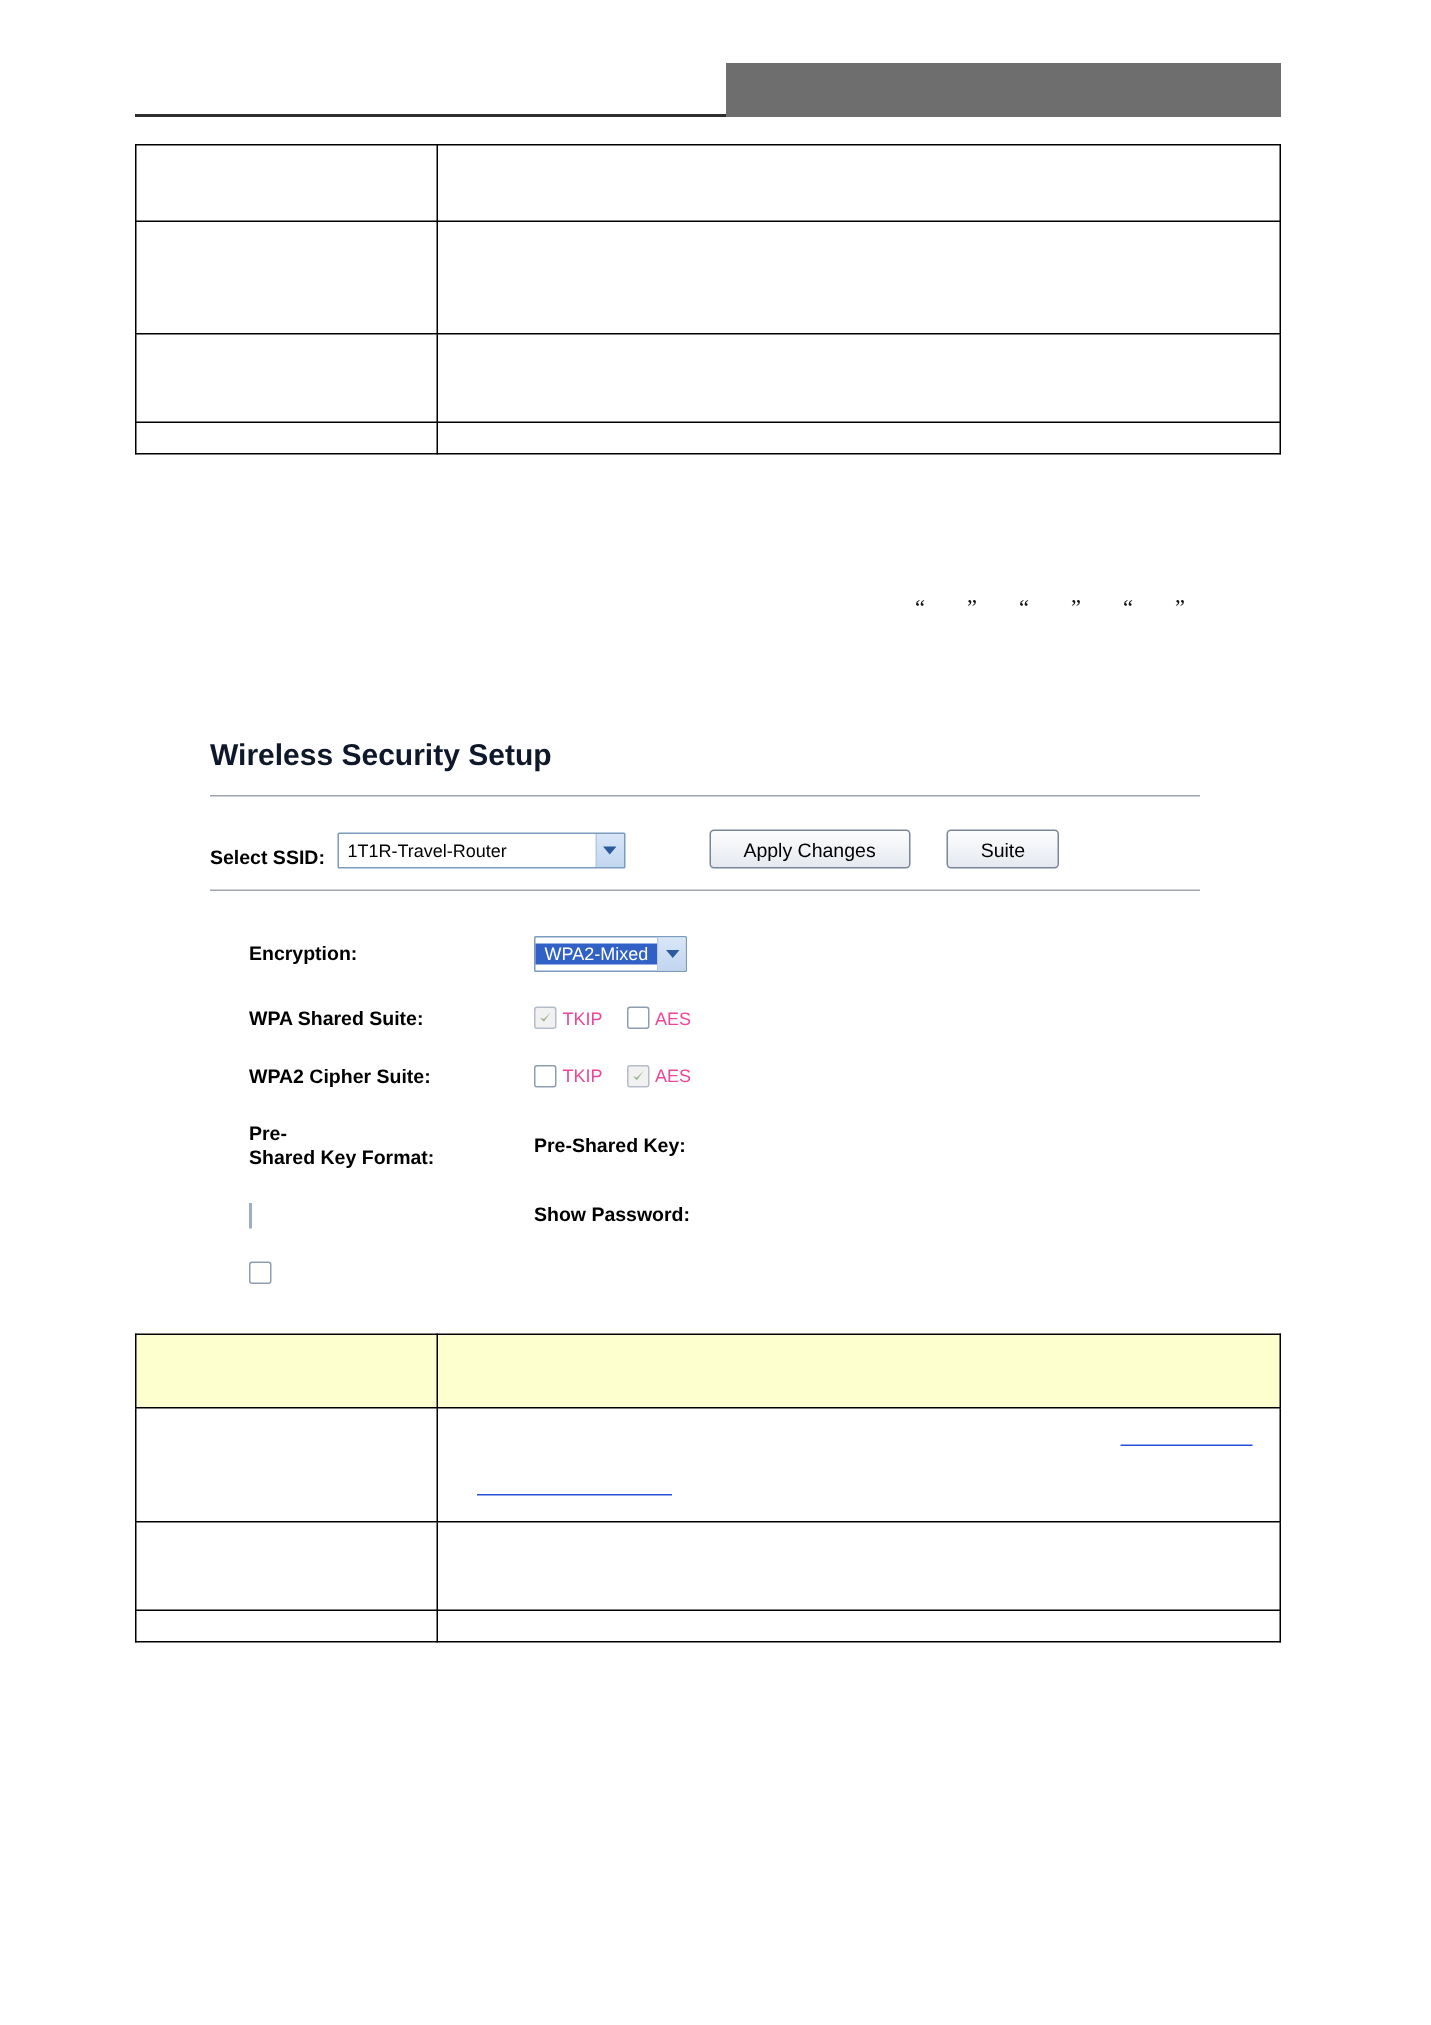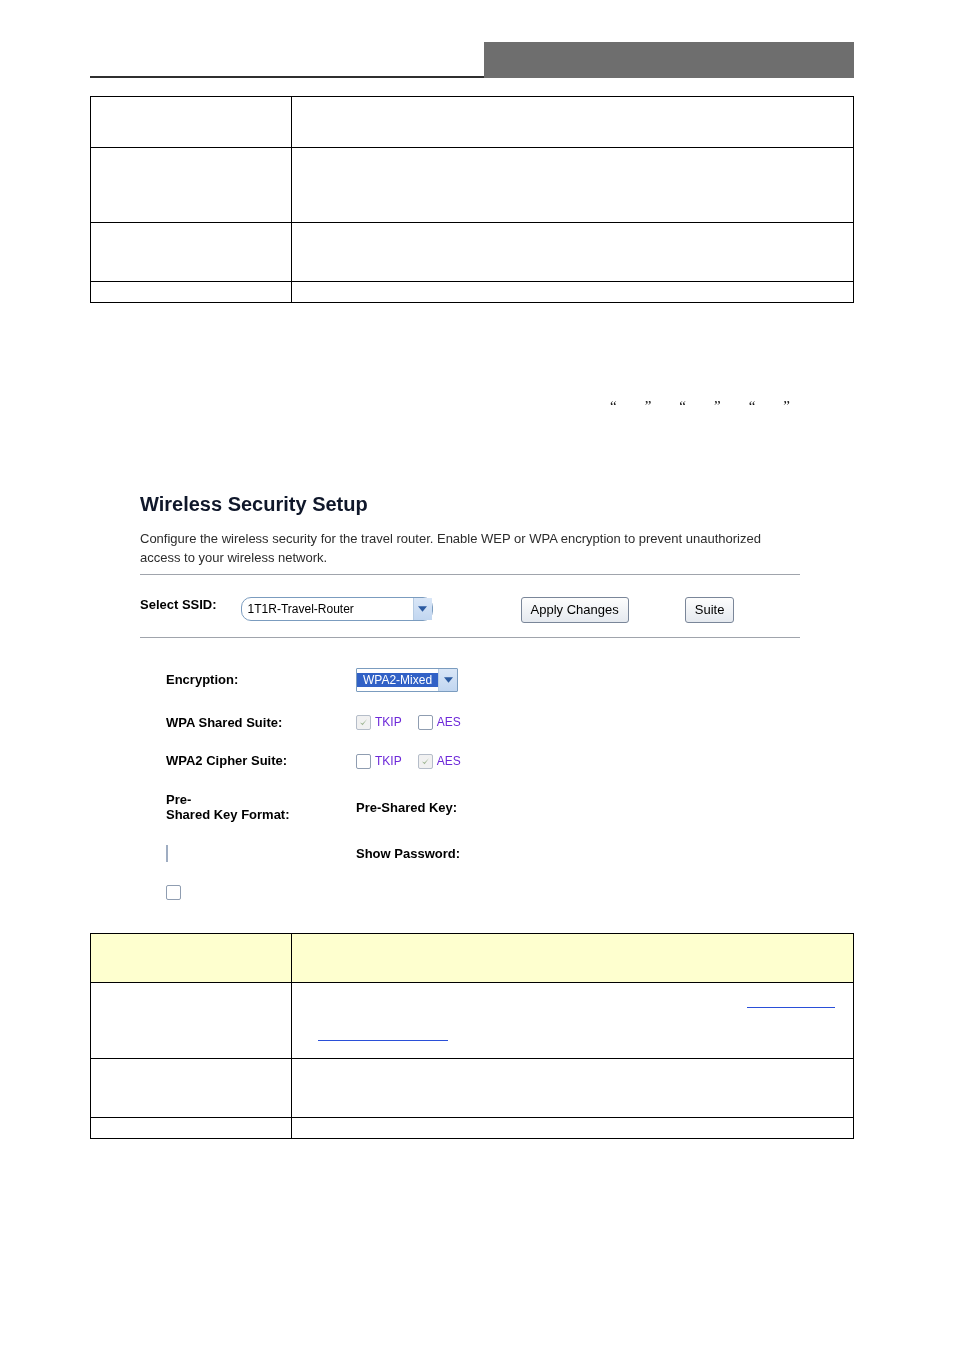--- a/index.html
+++ b/index.html
@@ -98,22 +98,22 @@
   }
   .shot hr.div {
     border: none;
     border-top: 1px solid #a0a4ac;
     margin: 4px 0 22px 0;
     max-width: 660px;
   }
 
   .row1 {
     display: flex;
-    align-items: flex-start;
-    gap: 24px;
+    align-items: flex-end;
+    gap: 8px;
     margin-bottom: 28px;
   }
   .lbl-bold {
     font-weight: bold;
     font-size: 13px;
     color: #000;
   }
   .xp-select {
     display: inline-flex;
     align-items: center;
@@ -140,42 +140,42 @@
     align-items: center;
     justify-content: center;
   }
   .xp-select .arrow svg { width: 9px; height: 6px; fill: #2b5aa0; }
 
   .xp-button {
     border: 1px solid #7a8699;
     border-radius: 3px;
     background: linear-gradient(#fdfdfd, #e5e9ef);
     height: 24px;
-    padding: 0 9px;
+    padding: 0 22px;
     font-size: 13px;
     color: #000;
     display: inline-flex;
     align-items: center;
   }
 
   .form-grid {
     display: grid;
     grid-template-columns: 190px auto;
     row-gap: 23px;
     align-items: center;
     margin-left: 26px;
     max-width: 520px;
   }
   .form-grid .fl {
     font-weight: bold;
     font-size: 13px;
     color: #000;
     line-height: 1.2;
   }
-  .cb-group { display: flex; align-items: flex-end; gap: 4px; font-size: 12px; color:#6d28d9; }
+  .cb-group { display: flex; align-items: flex-end; gap: 4px; font-size: 12px; color:#ec4899; }
   .cb-group .pair { display:flex; align-items:center; gap:4px; margin-right:12px;}
   .xp-check {
     width: 13px;
     height: 13px;
     border: 1px solid #8f9db1;
     background: #fff;
     border-radius: 2px;
     display: inline-flex;
     align-items: center;
     justify-content: center;
@@ -250,26 +250,25 @@
 
   <div class="mid-para">
     <span></span>
     <div class="quote-marks">
       <span>“</span><span>”</span><span>“</span><span>”</span><span>“</span><span>”</span>
     </div>
   </div>
 
   <div class="shot">
     <h2>Wireless Security Setup</h2>
-    <div class="desc">Configure the wireless security for the travel router. Enable WEP or WPA encryption to prevent unauthorized access to your wireless network.</div>
     <hr class="div">
 
     <div class="row1">
       <span class="lbl-bold">Select SSID:</span>
-      <span class="xp-select" style="width:190px;border-radius:10px;">
+      <span class="xp-select" style="width:190px;">
         <span class="opt">1T1R-Travel-Router</span>
         <span style="flex:1"></span>
         <span class="arrow">
           <svg viewBox="0 0 10 6">
               <path d="M0 0 L10 0 L5 6 Z"></path>
             </svg>
         </span>
       </span>
       <span style="width:40px"></span>
       <span class="xp-button">Apply Changes</span>

